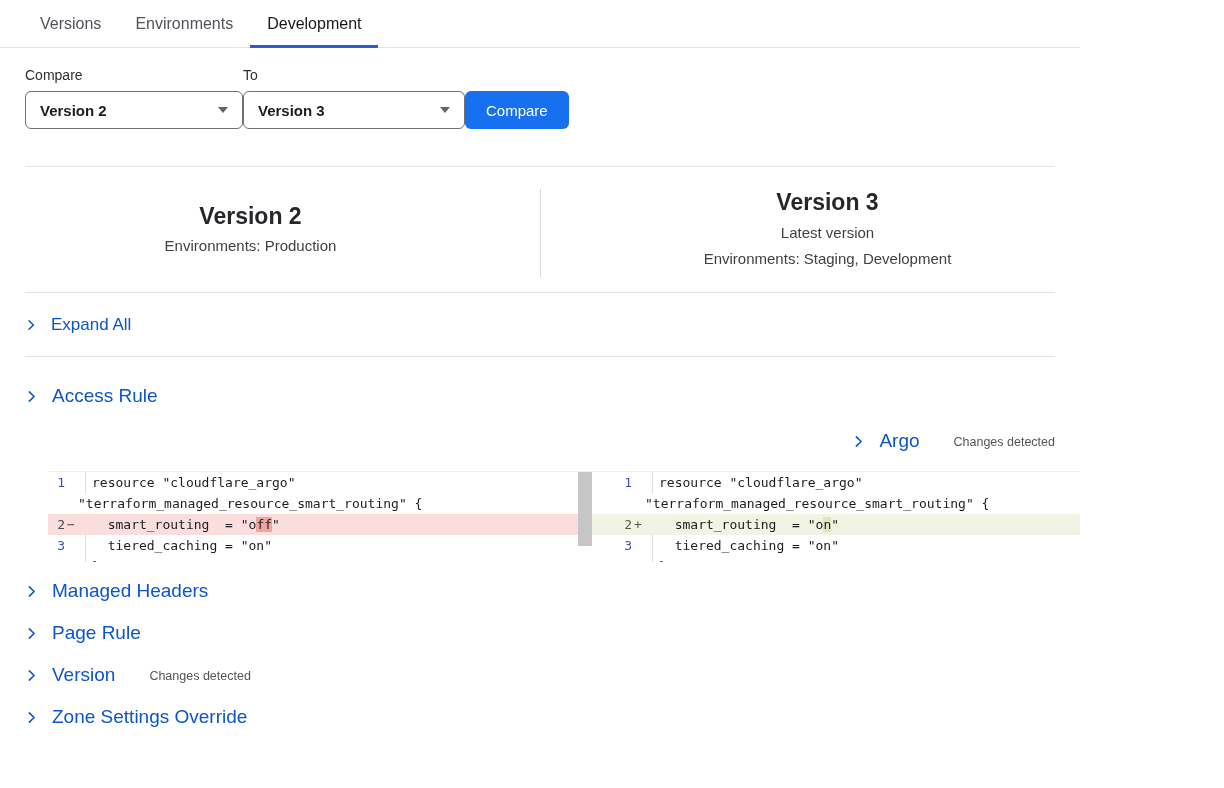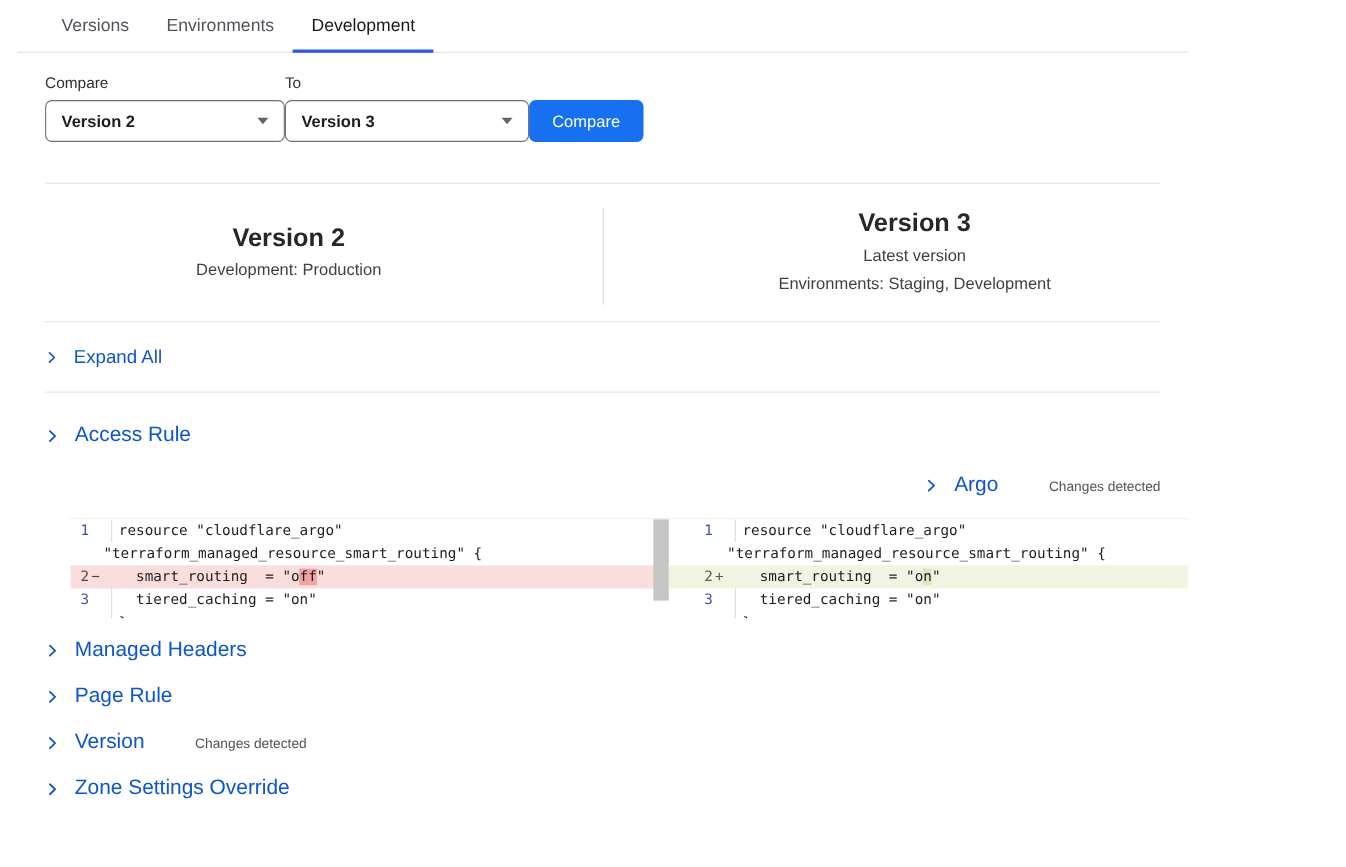--- a/index.html
+++ b/index.html
@@ -1,17 +1,17 @@
 <!DOCTYPE html>
 <html><head>
 <meta charset="utf-8">
 <style>
   html,body{margin:0;padding:0;background:#fff;}
   body{font-family:"Liberation Sans",sans-serif;color:#1f1f23;}
-  .page{width:1080px;min-height:788px;background:#fff;overflow:hidden;box-sizing:border-box;padding-left:16px;}
+  .page{width:1080px;min-height:788px;background:#fff;overflow:hidden;box-sizing:border-box;}
 
   
   .tabbar{display:flex;padding-left:23px;border-bottom:1px solid #e4e4e7;}
   .tab{padding:15px 17px 12px;font-size:16px;color:#52525b;cursor:pointer;
        border-bottom:3px solid transparent;margin-bottom:-1px;}
   .tab.active{color:#18181b;border-bottom-color:#2b5cd9;}
 
   
   .form-row{display:flex;align-items:flex-end;margin:19px 25px 0;}
   .field{display:flex;flex-direction:column;}
@@ -39,21 +39,21 @@
   .vsub{font-size:15px;color:#3f3f46;margin-top:6px;line-height:1.35;}
 
   
   .expand-row{display:flex;align-items:center;gap:14px;margin:0 25px;padding:22px 0 21px;cursor:pointer;}
   .expand-label{font-size:17px;color:#0d55c8;}
   .chev{color:#0d55c8;display:inline-flex;flex:0 0 auto;}
   .section-row{display:flex;align-items:center;gap:14px;margin:18px 25px 0;height:24px;cursor:pointer;}
   .section-row.first{margin-top:27px;}
   .section-row.argo{margin-top:21px;justify-content:flex-end;}
   .section-label{font-size:19px;color:#0d55c8;}
-  .badge{font-size:12.5px;color:#53535a;margin-left:32px;position:relative;top:1px;}
+  .badge{font-size:12.5px;color:#53535a;margin-left:20px;position:relative;top:1px;}
 
   
   .diff{display:flex;margin:18px 0 0 48px;width:1149px;height:90px;overflow:hidden;
         border-top:1px solid #efefef;font-family:"DejaVu Sans Mono",monospace;font-size:13px;color:#1d1d1d;}
   .pane{position:relative;flex:0 0 auto;}
   .pane.pleft{width:544px;}
   .pane.pright{width:605px;}
   .crow{display:flex;height:21px;line-height:21px;}
   .crow.removed{background:#fadddd;}
   .crow.added{background:#f1f4e3;}
@@ -106,21 +106,21 @@
       </div>
     </div>
     <button class="btn">Compare</button>
   </div>
 
   <div class="rule after-form"></div>
 
   <div class="vheaders">
     <div class="vcol left">
       <div class="vtitle">Version 2</div>
-      <div class="vsub">Development: Production</div>
+      <div class="vsub">Environments: Production</div>
     </div>
     <div class="vdivider"></div>
     <div class="vcol right">
       <div class="vtitle">Version 3</div>
       <div class="vsub">Latest version</div>
       <div class="vsub">Environments: Staging, Development</div>
     </div>
   </div>
 
   <div class="rule"></div>

